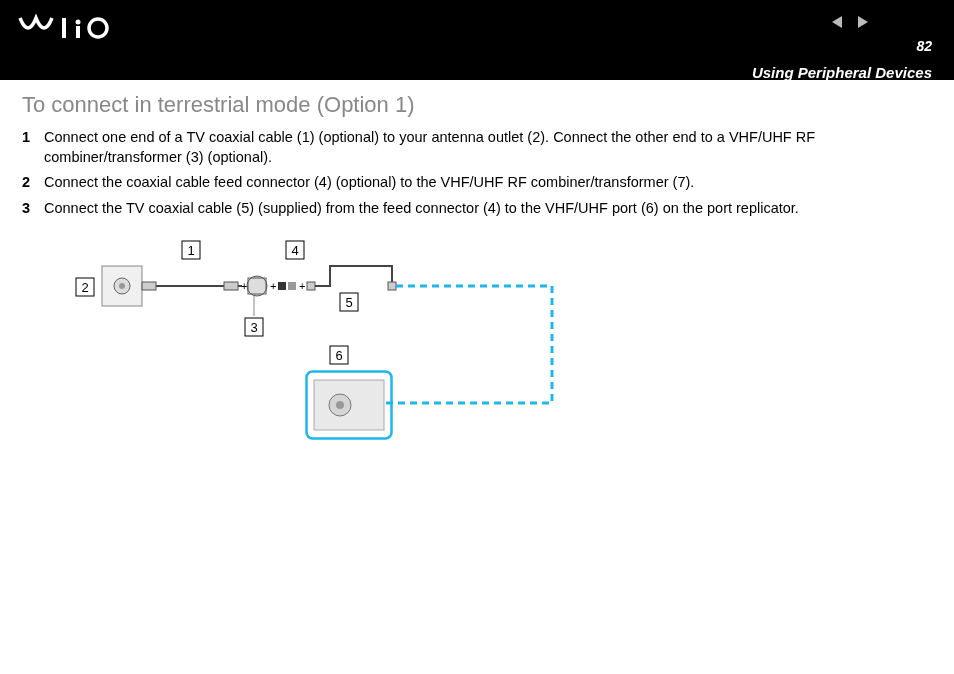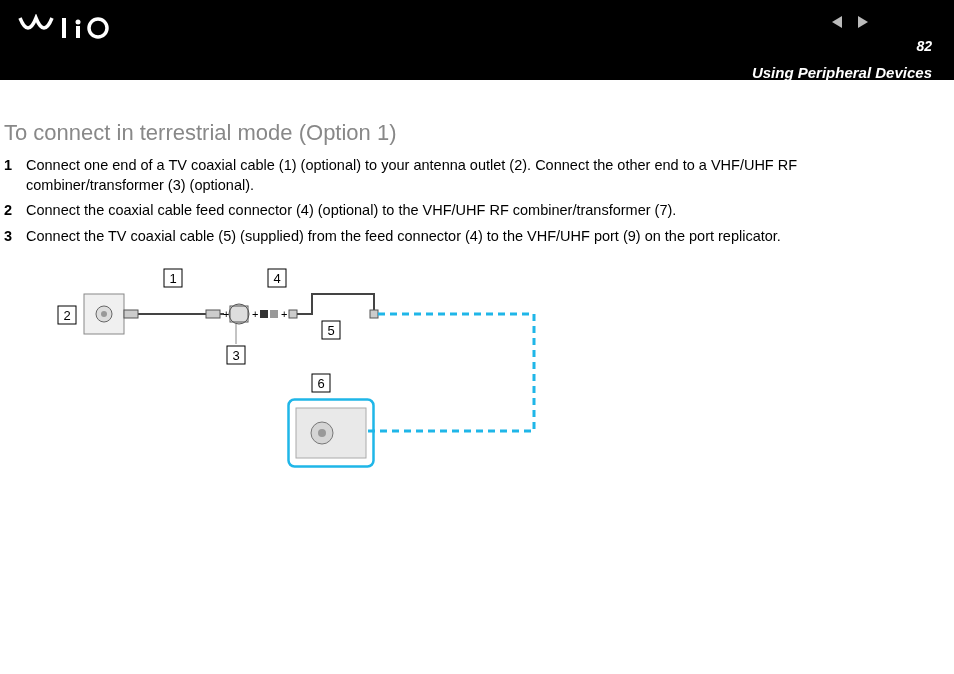--- a/index.html
+++ b/index.html
@@ -2,21 +2,21 @@
 <html><head>
 <meta charset="utf-8">
 <style>
   html,body{margin:0;padding:0;width:954px;height:674px;font-family:Arial,Helvetica,sans-serif;background:#fff;color:#000;}
   .header{background:#000;color:#fff;height:80px;position:relative;}
   .logo{position:absolute;left:18px;top:14px;}
   .nav-arrows{position:absolute;right:80px;top:14px;}
   .nav-arrows svg{margin:0 2px;}
   .page-num{position:absolute;right:22px;top:38px;font-style:italic;font-weight:bold;font-size:14px;}
   .section{position:absolute;right:22px;top:64px;font-style:italic;font-weight:bold;font-size:15px;}
-  .content{padding:12px 18px 0 4px;margin-top:28px;}
+  .content{padding:12px 18px 0 22px;}
   .title{color:#888;font-size:22px;font-weight:400;margin:0 0 10px 0;}
   .steps{list-style:none;padding:0;margin:0;}
   .steps li{display:flex;margin:6px 0;font-size:14.5px;line-height:1.35;}
   .step-num{font-weight:bold;width:22px;flex:none;}
   .step-text{flex:1;}
   .diagram{margin-top:20px;margin-left:40px;}
 </style>
 </head>
 <body>
 
@@ -48,21 +48,21 @@
     <li>
       <span class="step-num">1</span>
       <span class="step-text">Connect one end of a TV coaxial cable (1) (optional) to your antenna outlet (2). Connect the other end to a VHF/UHF RF combiner/transformer (3) (optional).</span>
     </li>
     <li>
       <span class="step-num">2</span>
       <span class="step-text">Connect the coaxial cable feed connector (4) (optional) to the VHF/UHF RF combiner/transformer (7).</span>
     </li>
     <li>
       <span class="step-num">3</span>
-      <span class="step-text">Connect the TV coaxial cable (5) (supplied) from the feed connector (4) to the VHF/UHF port (9) on the port replicator.</span>
+      <span class="step-text">Connect the TV coaxial cable (5) (supplied) from the feed connector (4) to the VHF/UHF port (6) on the port replicator.</span>
     </li>
   </ul>
 
   <div class="diagram">
     <svg width="520" height="220" viewBox="0 0 520 220">
 
       <g font-family="Arial" font-size="13" text-anchor="middle">
         <rect x="120" y="3" width="18" height="18" fill="#fff" stroke="#000"></rect>
         <text x="129" y="17">1</text>
         <rect x="14" y="40" width="18" height="18" fill="#fff" stroke="#000"></rect>

